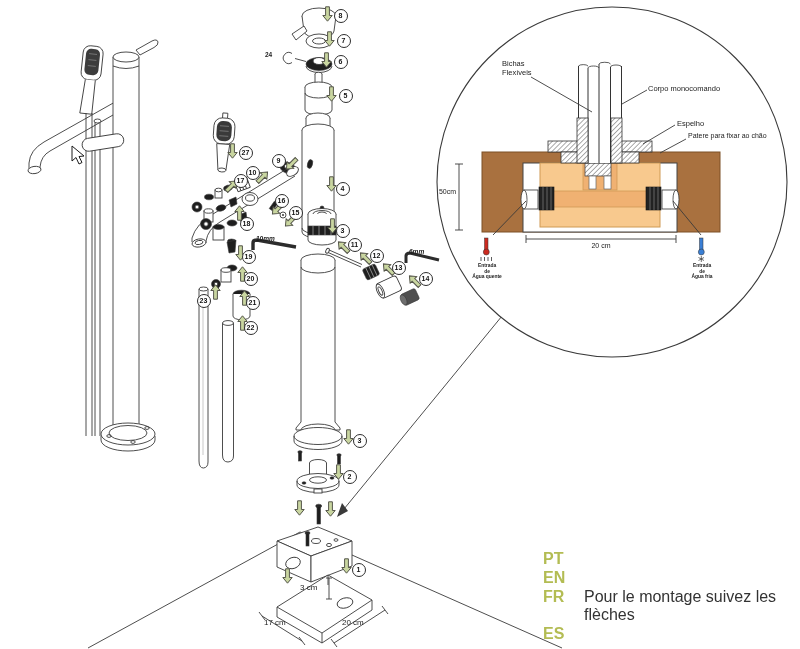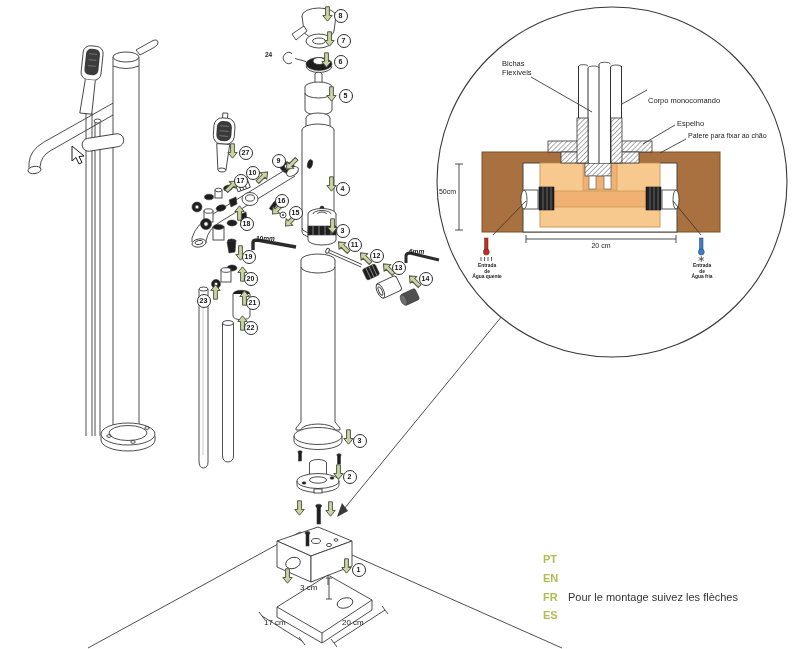--- a/index.html
+++ b/index.html
@@ -15,21 +15,21 @@
            align-items:center;justify-content:center;z-index:5;}
   .arrow{position:absolute;width:11px;height:16px;z-index:4;}
   .arrow-poly{fill:var(--arrow-fill);stroke:#55564a;stroke-width:1;}
   .lbl{position:absolute;color:#1c1c1c;z-index:6;white-space:nowrap;}
   .f7{font-size:7px;}
   .f75{font-size:7.5px;line-height:9px;}
   .f8{font-size:8px;}
   .f6b{font-size:6.5px;font-weight:bold;}
   .tiny{font-size:4.9px;font-weight:bold;line-height:5.6px;text-align:center;white-space:normal;}
   .instructions{position:absolute;left:543px;top:550px;z-index:6;}
-  .instr-row{display:flex;gap:6px;font-size:11px;line-height:18.8px;color:#333;}
+  .instr-row{display:flex;gap:22px;font-size:16px;line-height:18.8px;color:#333;}
   .instr-code{color:var(--lang-code);font-weight:bold;width:19px;flex:0 0 19px;}
 </style>
 </head>
 <body>
 
 <div class="page">
 
 <svg class="art" width="800" height="649" viewBox="0 0 800 649">
   <defs>
     <pattern id="hatch" width="3.5" height="3.5" patternUnits="userSpaceOnUse" patternTransform="rotate(45)">
@@ -305,21 +305,21 @@
 <div class="lbl f8" style="left:300px;top:583px;">3 cm</div>
 <div class="lbl f8" style="left:264px;top:618px;">17 cm</div>
 <div class="lbl f8" style="left:342px;top:618px;">20 cm</div>
 
 <div class="lbl f7" style="left:434px;top:188px;width:22px;text-align:right;">50cm</div>
 <div class="lbl f7" style="left:581px;top:242px;width:40px;text-align:center;">20 cm</div>
 <div class="lbl f75" style="left:502px;top:59px;">
   <div>Bichas</div>
   <div>Flexíveis</div>
 </div>
-<div class="lbl f75" style="left:648px;top:96px;">Corpo monocomando</div>
+<div class="lbl f75" style="left:648px;top:84px;">Corpo monocomando</div>
 <div class="lbl f75" style="left:677px;top:119px;">Espelho</div>
 <div class="lbl" style="left:688px;top:132px;font-size:7px;">Patere para fixar ao chão</div>
 <div class="lbl tiny" style="left:467px;top:263px;width:40px;">
   <div>Entrada</div>
   <div>de</div>
   <div>Água quente</div>
 </div>
 <div class="lbl tiny" style="left:684px;top:263px;width:36px;">
   <div>Entrada</div>
   <div>de</div>

